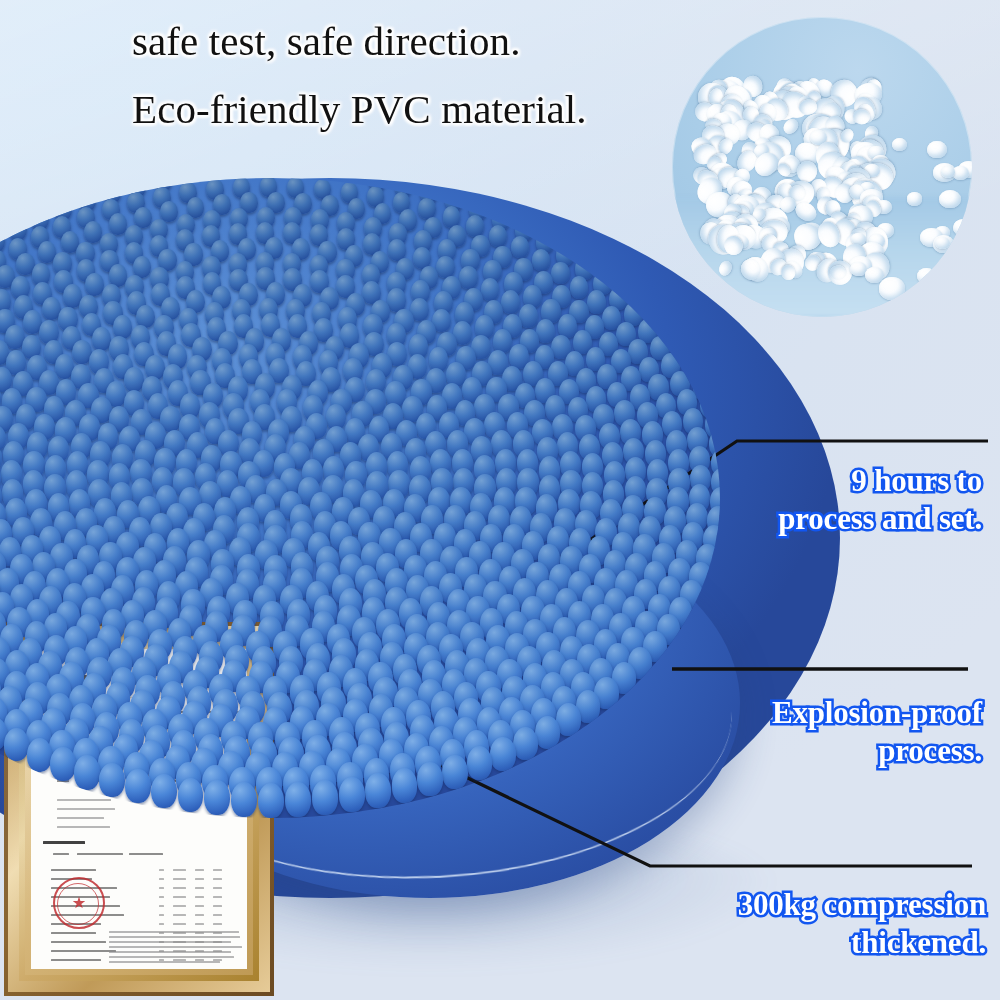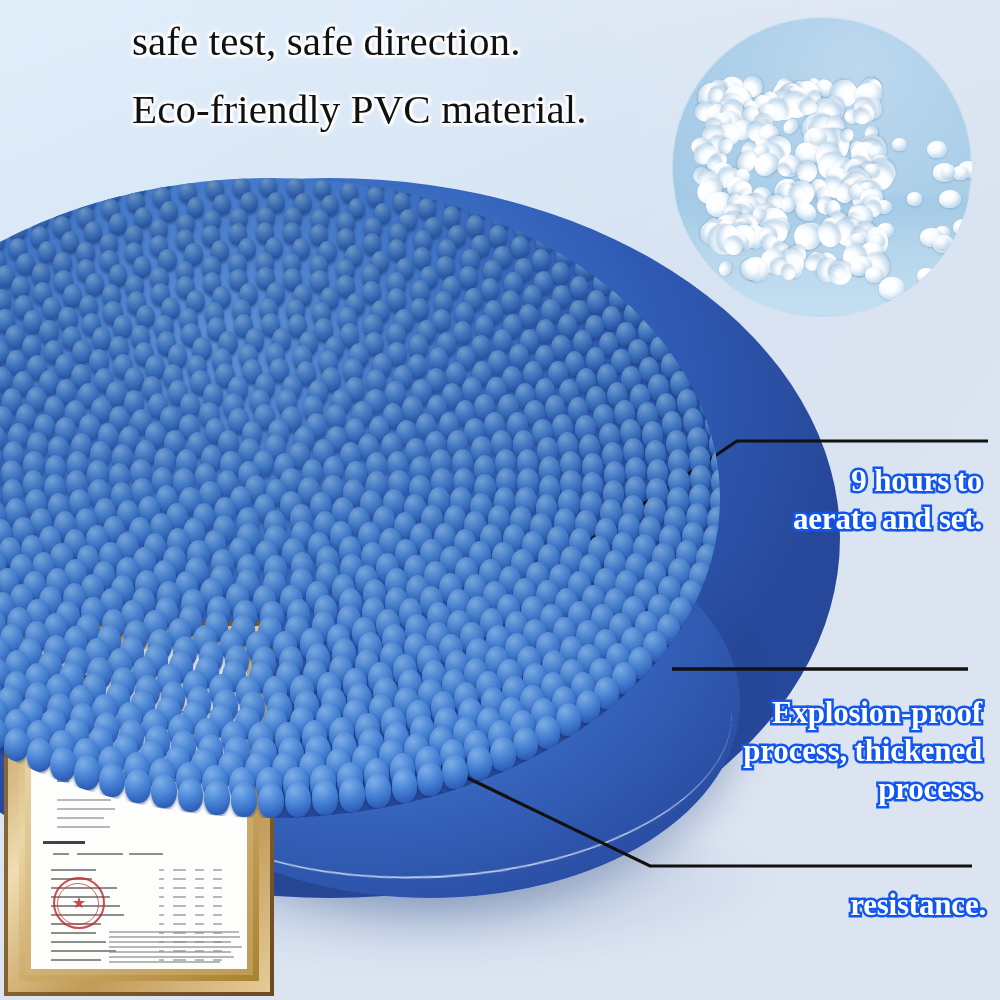--- a/index.html
+++ b/index.html
@@ -1402,31 +1402,31 @@
   </div>
 
   <svg class="leaders" width="1000" height="1000" viewBox="0 0 1000 1000">
     <polyline points="560,560 737,441 988,441" fill="none" stroke="#111" stroke-width="3.2"></polyline>
     <line x1="672" y1="669" x2="968" y2="669" stroke="#111" stroke-width="3.4"></line>
     <polyline points="414,752 650,866 972,866" fill="none" stroke="#111" stroke-width="3.2"></polyline>
   </svg>
 
   <div class="callout c1">
     <div>9 hours to</div>
-    <div>aerate and set.</div>
+    <div>process and set.</div>
   </div>
 
   <div class="callout c2">
     <div>Explosion-proof</div>
-    <div>process, thickened</div>
     <div>process.</div>
   </div>
 
   <div class="callout c3">
-    <div>resistance.</div>
+    <div>300kg compression</div>
+    <div>thickened.</div>
   </div>
 
   <div class="cert">
     <div class="frame-outer"></div>
     <div class="frame-mid"></div>
     <div class="frame-bev"></div>
     <div class="frame-in"></div>
     <div class="paper">
       <div class="sgs-logo">SGS</div>
       <div class="sgs-rule"></div>

